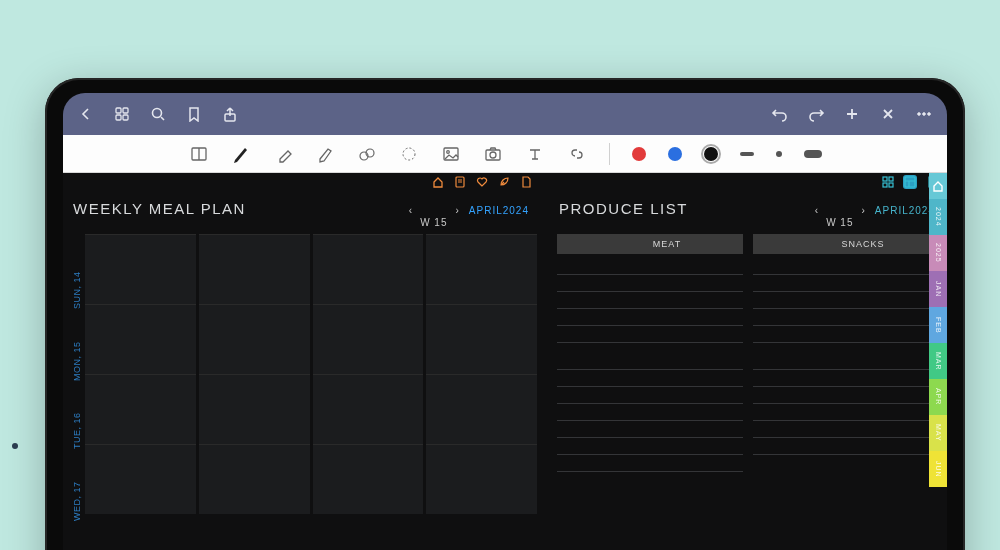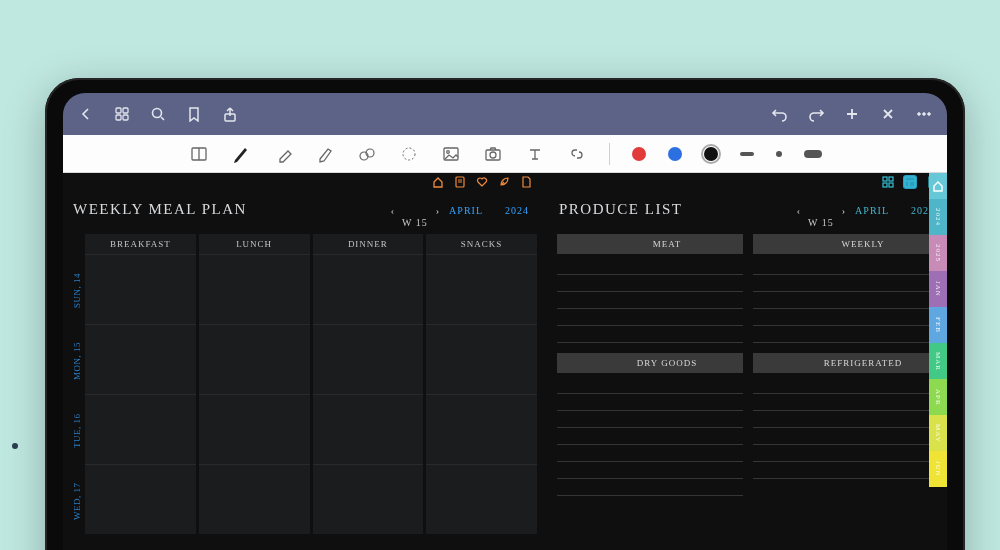--- a/index.html
+++ b/index.html
@@ -18,21 +18,21 @@
     --accent-cyan: #36c1d6;
     --accent-orange: #ef8a3d;
   }
   * { box-sizing: border-box; }
   body {
     margin: 0;
     background: var(--bg-mint);
     font-family: -apple-system, "Helvetica Neue", Arial, sans-serif;
     overflow: hidden;
   }
-  .stage { width: 924px; height: 550px; position: relative; font-family: Liberation Serif, serif; }
+  .stage { width: 924px; height: 550px; position: relative; }
 
   .tablet {
     position: absolute; left: 45px; top: 78px;
     width: 920px; height: 520px;
     background: var(--tablet-black); border-radius: 34px 34px 0 0;
     padding: 15px 18px 0 18px;
     box-shadow: 0 10px 40px rgba(0,0,0,.25), inset 0 0 0 2px #262626;
   }
   .camera-dot {
     position: absolute; left: -33px; top: 365px;
@@ -87,21 +87,21 @@
     display:flex; align-items:baseline; padding: 2px 12px 6px 10px;
     color: var(--header-light); gap:10px;
   }
   .panel-head h2 {
     font-size: 15px; font-weight: 400; letter-spacing: 1.5px; margin:0;
     color: var(--header-light);
   }
   .panel-head .flex{flex:1;}
   .wk-nav { display:flex; align-items:center; gap:8px; font-size:10px; color:#c9c9c9; }
   .wk-nav .wk{letter-spacing:1px;margin-top:24px;}
-  .month-year{display:flex;gap:22px;font-size:10px;letter-spacing:1px;}
+  .month-year{display:flex;font-size:10px;letter-spacing:1px;}
   .month{color:var(--header-blue);}
   .year{color:var(--header-blue);}
   .panel.right .month,.panel.right .year{color:#46b4cc;}
 
   
   .meal-grid { display:flex; flex:1; padding:0 4px 0 6px; }
   .day-col { width:16px; display:flex; flex-direction:column; }
   .day-col .cap{height:20px;}
   .day-lbl {
     height:70px; display:flex; align-items:center; justify-content:center;
@@ -321,26 +321,20 @@
           </div>
           <div class="meal-grid">
             <div class="day-col">
               <div class="cap"></div>
               <div class="day-lbl">SUN, 14</div>
               <div class="day-lbl">MON, 15</div>
               <div class="day-lbl">TUE, 16</div>
               <div class="day-lbl">WED, 17</div>
             </div>
             <div class="meal-table">
-              <div class="meal-header">
-                <div class="mh">BREAKFAST</div>
-                <div class="mh">LUNCH</div>
-                <div class="mh">DINNER</div>
-                <div class="mh">SNACKS</div>
-              </div>
               <div class="meal-rows">
                 <div class="meal-row">
                     <div class="meal-cell"></div>
                     <div class="meal-cell"></div>
                     <div class="meal-cell"></div>
                     <div class="meal-cell"></div>
                   </div>
                 <div class="meal-row">
                     <div class="meal-cell"></div>
                     <div class="meal-cell"></div>
@@ -403,42 +397,40 @@
             <div class="gcol">
               <div class="ghdr">MEAT</div>
               <div class="glines">
                 <div class="gline"></div>
                   <div class="gline"></div>
                   <div class="gline"></div>
                   <div class="gline"></div>
                   <div class="gline"></div>
               </div>
               <div style="height:10px"></div>
-              <div class="ghdr">DRY GOODS</div>
               <div class="glines">
                 <div class="gline"></div>
                   <div class="gline"></div>
                   <div class="gline"></div>
                   <div class="gline"></div>
                   <div class="gline"></div>
                   <div class="gline"></div>
                   <div class="gline"></div>
               </div>
             </div>
             <div class="gcol">
-              <div class="ghdr">WEEKLY</div>
+              <div class="ghdr">SNACKS</div>
               <div class="glines">
                 <div class="gline"></div>
                   <div class="gline"></div>
                   <div class="gline"></div>
                   <div class="gline"></div>
                   <div class="gline"></div>
               </div>
               <div style="height:10px"></div>
-              <div class="ghdr">REFRIGERATED</div>
               <div class="glines">
                 <div class="gline"></div>
                   <div class="gline"></div>
                   <div class="gline"></div>
                   <div class="gline"></div>
                   <div class="gline"></div>
                   <div class="gline"></div>
               </div>
               <div style="height:6px"></div>
             </div>

